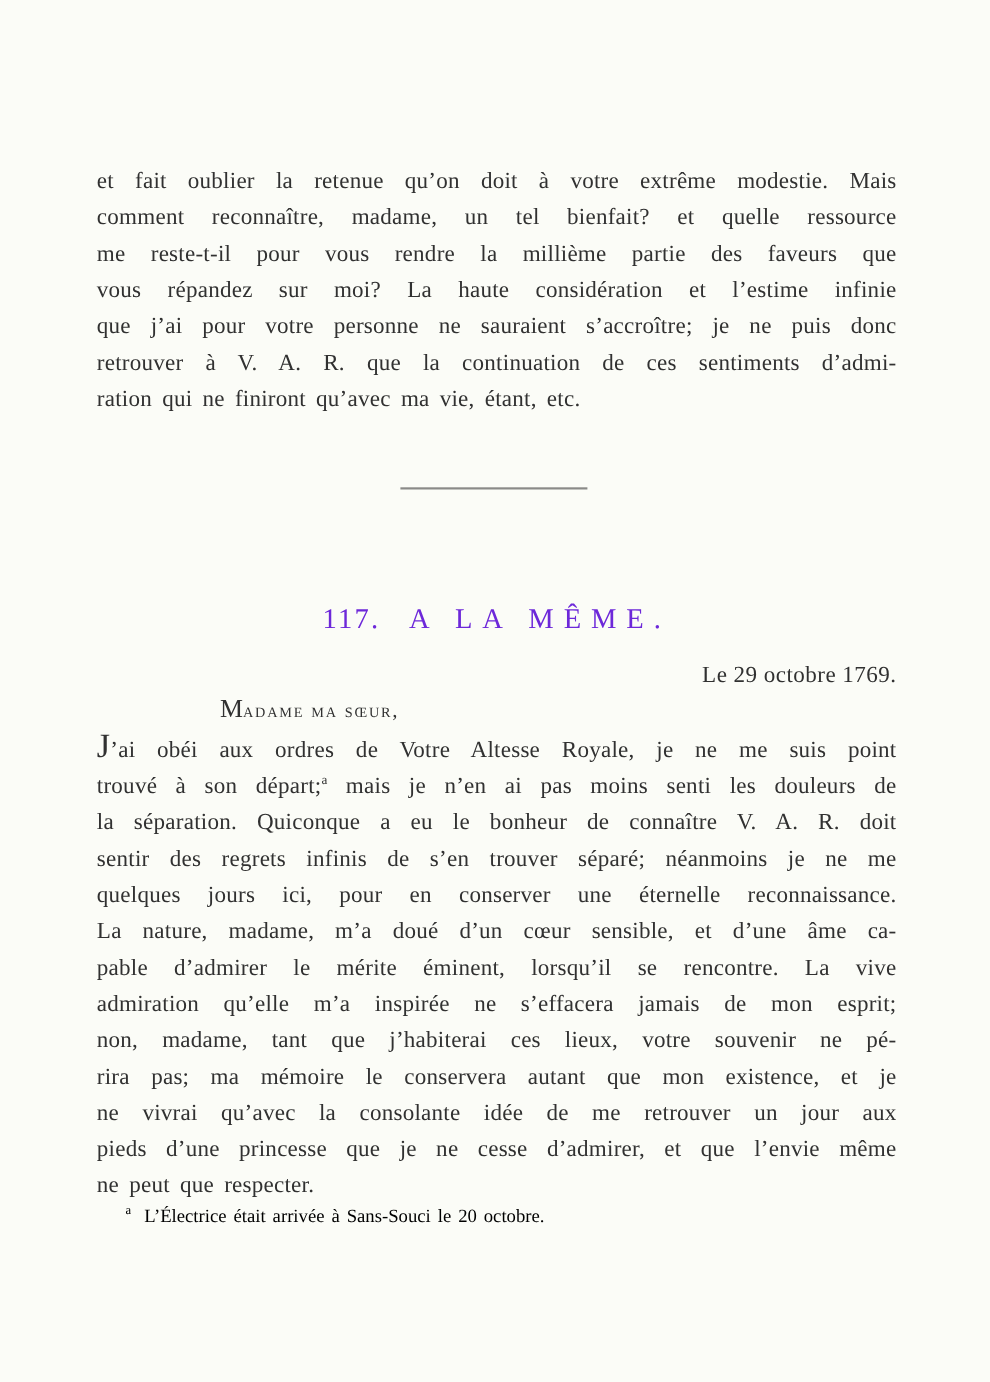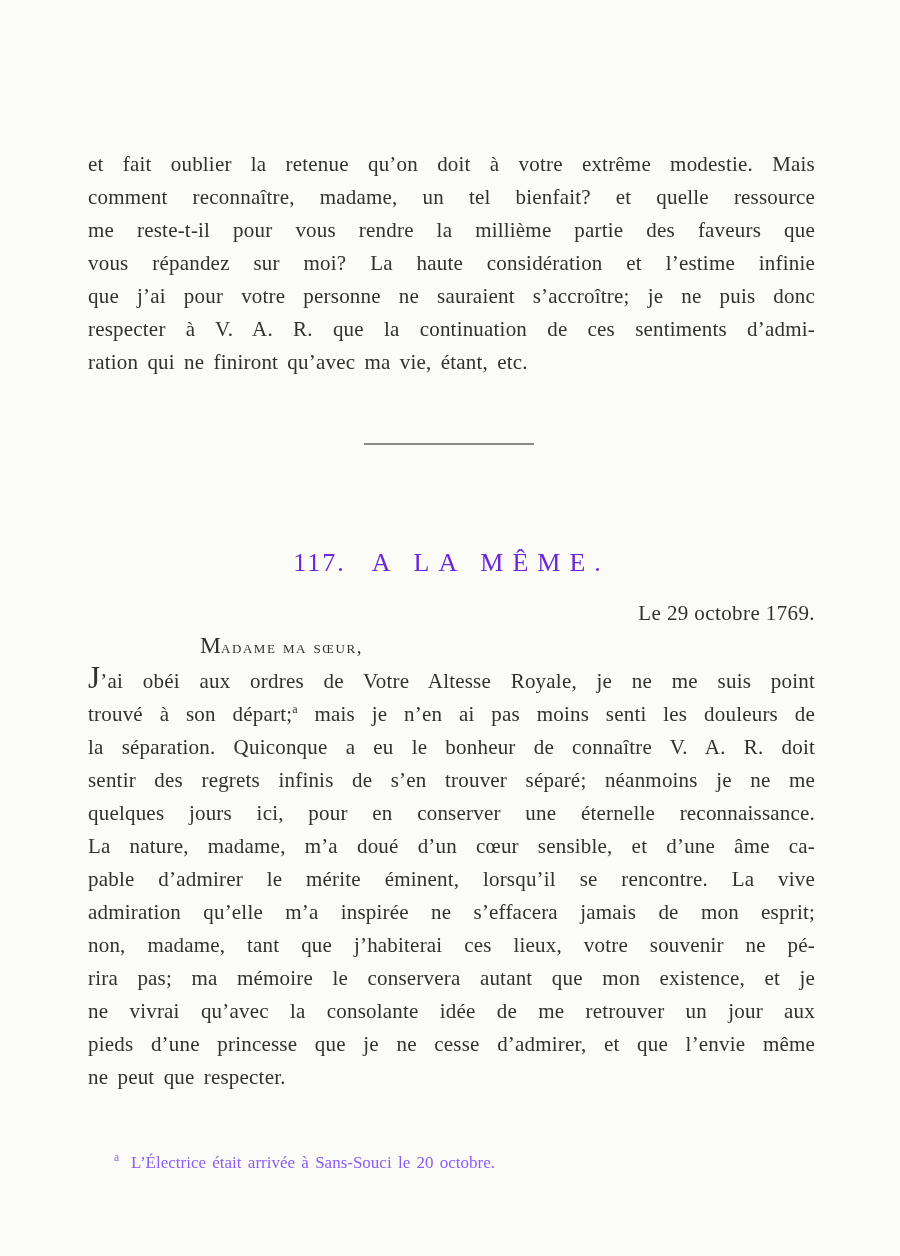--- a/index.html
+++ b/index.html
@@ -67,46 +67,46 @@
   .big-initial { font-size: 31px; line-height: 0; }
 
   sup.fnref {
     font-size: 12px;
     vertical-align: super;
     line-height: 0;
     letter-spacing: 0;
   }
 
   .footnote {
-    top: 1145px;
+    top: 1089px;
     padding-left: 26px;
     font-size: 17px;
     line-height: 24px;
     word-spacing: 0.12em;
-    color: #8b5cf6;
+    color: #000000;
   }
   .footnote .fnmark {
     font-size: 11.5px;
     vertical-align: super;
     margin-right: 12px;
   }
 </style>
 </head>
 <body>
 
 <div class="page">
 
 
   <div class="tb bodytext intro">
       <div class="tline">et fait oublier la retenue qu’on doit à votre extrême modestie. Mais</div>
       <div class="tline">comment reconnaître, madame, un tel bienfait? et quelle ressource</div>
       <div class="tline">me reste-t-il pour vous rendre la millième partie des faveurs que</div>
       <div class="tline">vous répandez sur moi? La haute considération et l’estime infinie</div>
       <div class="tline">que j’ai pour votre personne ne sauraient s’accroître; je ne puis donc</div>
-      <div class="tline">respecter à V. A. R. que la continuation de ces sentiments d’admi-</div>
+      <div class="tline">retrouver à V. A. R. que la continuation de ces sentiments d’admi-</div>
       <div class="tline tline-last">ration qui ne finiront qu’avec ma vie, étant, etc.</div>
     </div>
 
   <hr class="divider">
 
   <div class="tb letter-heading">
     <span class="letter-number">117.</span><span class="letter-title">A LA MÊME.</span>
   </div>
 
   <div class="tb dateline">Le 29 octobre 1769.</div>

